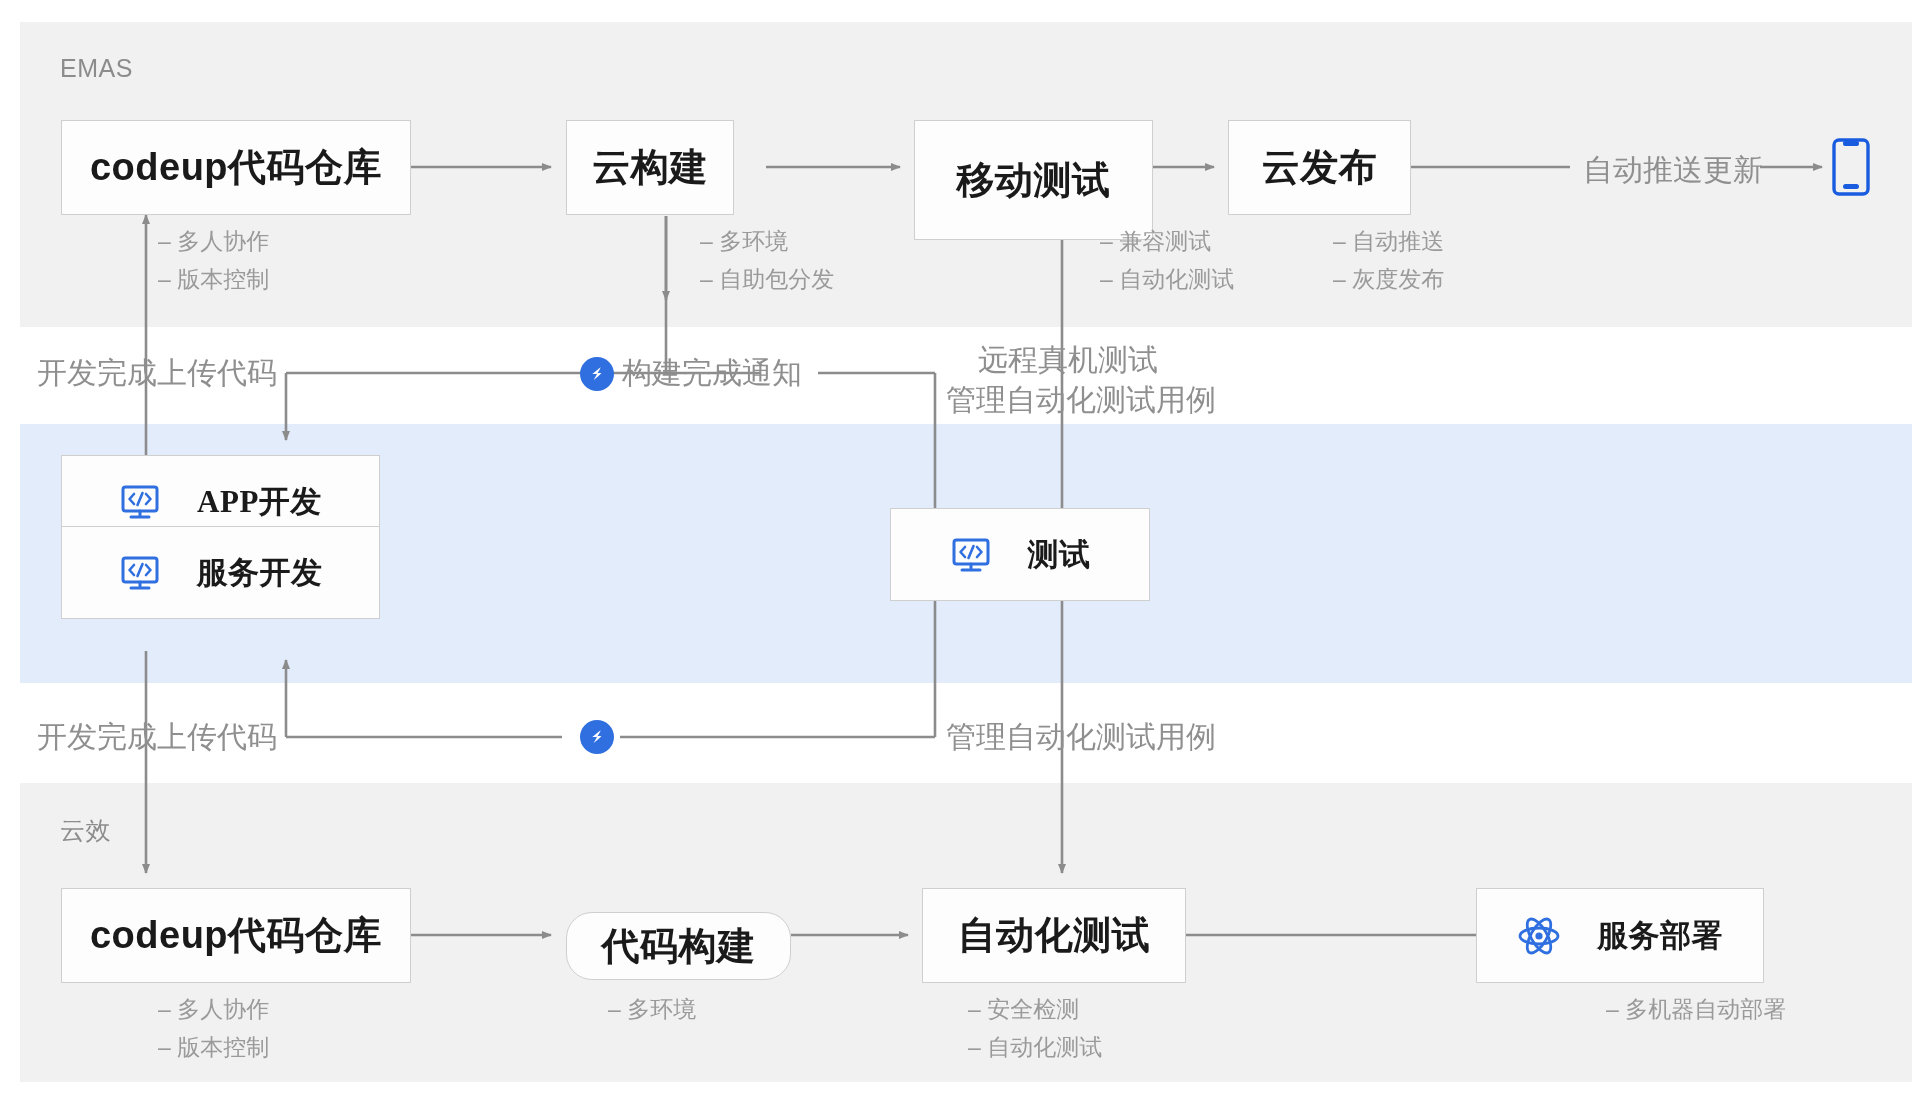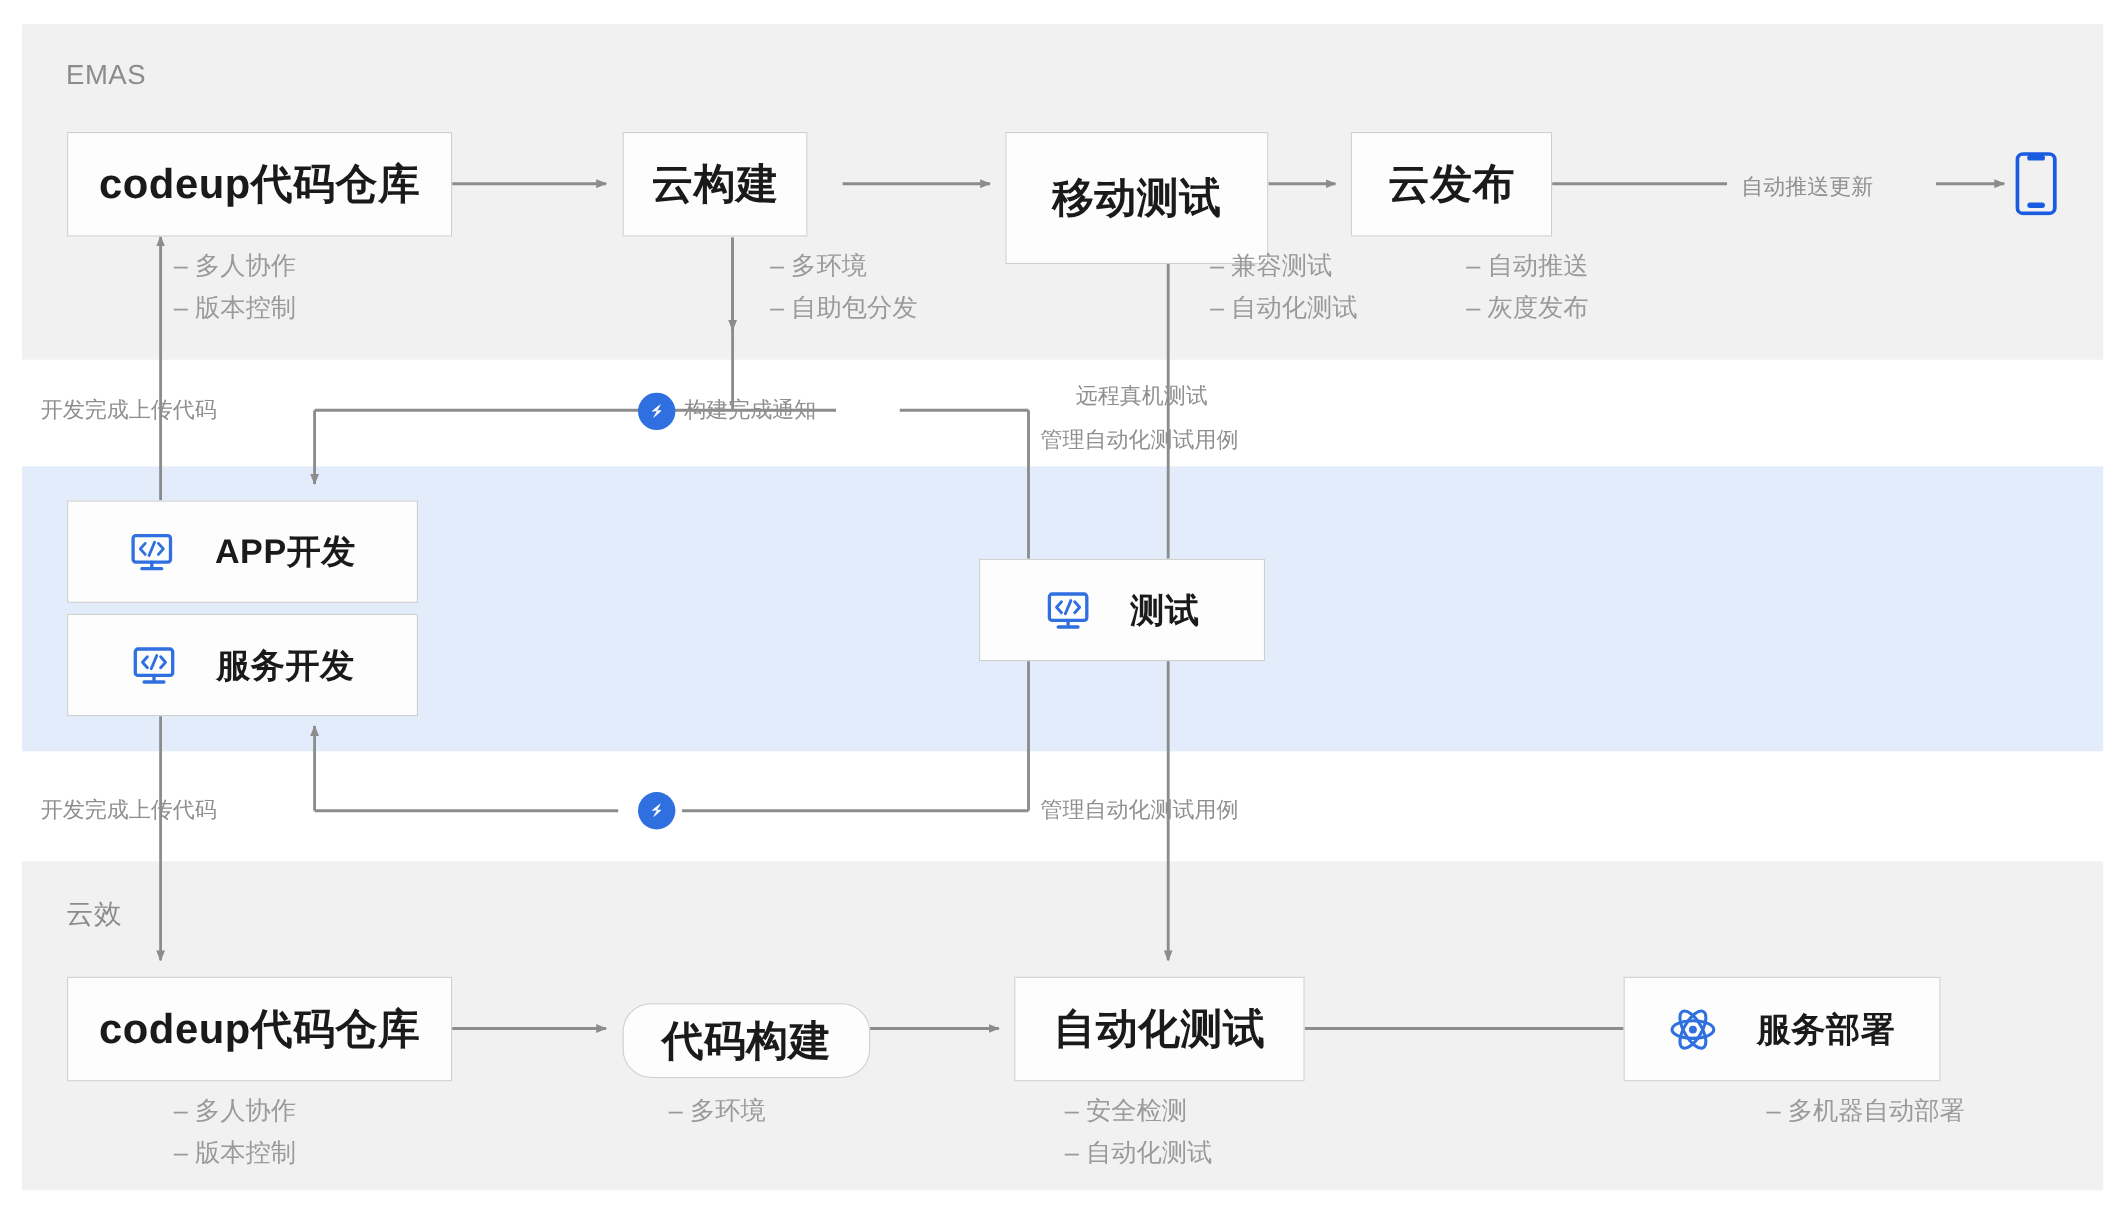--- a/index.html
+++ b/index.html
@@ -56,20 +56,21 @@
   }
   .node .label {
     font-size: 38px;
     font-weight: bold;
     color: #1a1a1a;
     letter-spacing: .5px;
   }
   .node.with-icon {
     justify-content: center;
     gap: 36px;
+    font-family: Liberation Serif, serif;
   }
   .node.with-icon .label {
     font-size: 31px;
     font-weight: bold;
   }
   .node-icon {
     display: inline-flex;
     align-items: center;
     justify-content: center;
     flex: none;
@@ -81,21 +82,21 @@
     font-size: 23px;
     line-height: 38px;
     color: #9a9a9a;
     white-space: nowrap;
   }
   .notes div { display: block; }
 
   
   .edge-label {
     position: absolute;
-    font-size: 20px;
+    font-size: 30px;
     color: #8f8f8f;
     white-space: nowrap;
     line-height: 36px;
   }
 
   
   .ding {
     position: absolute;
     width: 34px;
     height: 34px;
@@ -229,21 +230,21 @@
         <path d="M15 13 L10.5 18 L15 23" fill="none" stroke="#2f6fe0" stroke-width="2.6" stroke-linecap="round" stroke-linejoin="round"></path>
         <path d="M27 13 L31.5 18 L27 23" fill="none" stroke="#2f6fe0" stroke-width="2.6" stroke-linecap="round" stroke-linejoin="round"></path>
         <path d="M23.5 12 L18.5 24" fill="none" stroke="#2f6fe0" stroke-width="2.6" stroke-linecap="round"></path>
         <path d="M21 30 L21 34" stroke="#2f6fe0" stroke-width="3" stroke-linecap="round"></path>
         <path d="M12 36 L30 36" stroke="#2f6fe0" stroke-width="3" stroke-linecap="round"></path>
       </svg>
     </span>
     <span class="label">APP开发</span>
   </div>
 
-  <div class="node with-icon" style="left:61px; top:558px; width:319px; height:93px;">
+  <div class="node with-icon" style="left:61px; top:526px; width:319px; height:93px;">
     <span class="node-icon">
       <svg width="42" height="42" viewBox="0 0 42 42" xmlns="http://www.w3.org/2000/svg">
         <rect x="4" y="6" width="34" height="24" rx="2.5" ry="2.5" fill="none" stroke="#2f6fe0" stroke-width="3"></rect>
         <path d="M15 13 L10.5 18 L15 23" fill="none" stroke="#2f6fe0" stroke-width="2.6" stroke-linecap="round" stroke-linejoin="round"></path>
         <path d="M27 13 L31.5 18 L27 23" fill="none" stroke="#2f6fe0" stroke-width="2.6" stroke-linecap="round" stroke-linejoin="round"></path>
         <path d="M23.5 12 L18.5 24" fill="none" stroke="#2f6fe0" stroke-width="2.6" stroke-linecap="round"></path>
         <path d="M21 30 L21 34" stroke="#2f6fe0" stroke-width="3" stroke-linecap="round"></path>
         <path d="M12 36 L30 36" stroke="#2f6fe0" stroke-width="3" stroke-linecap="round"></path>
       </svg>
     </span>

